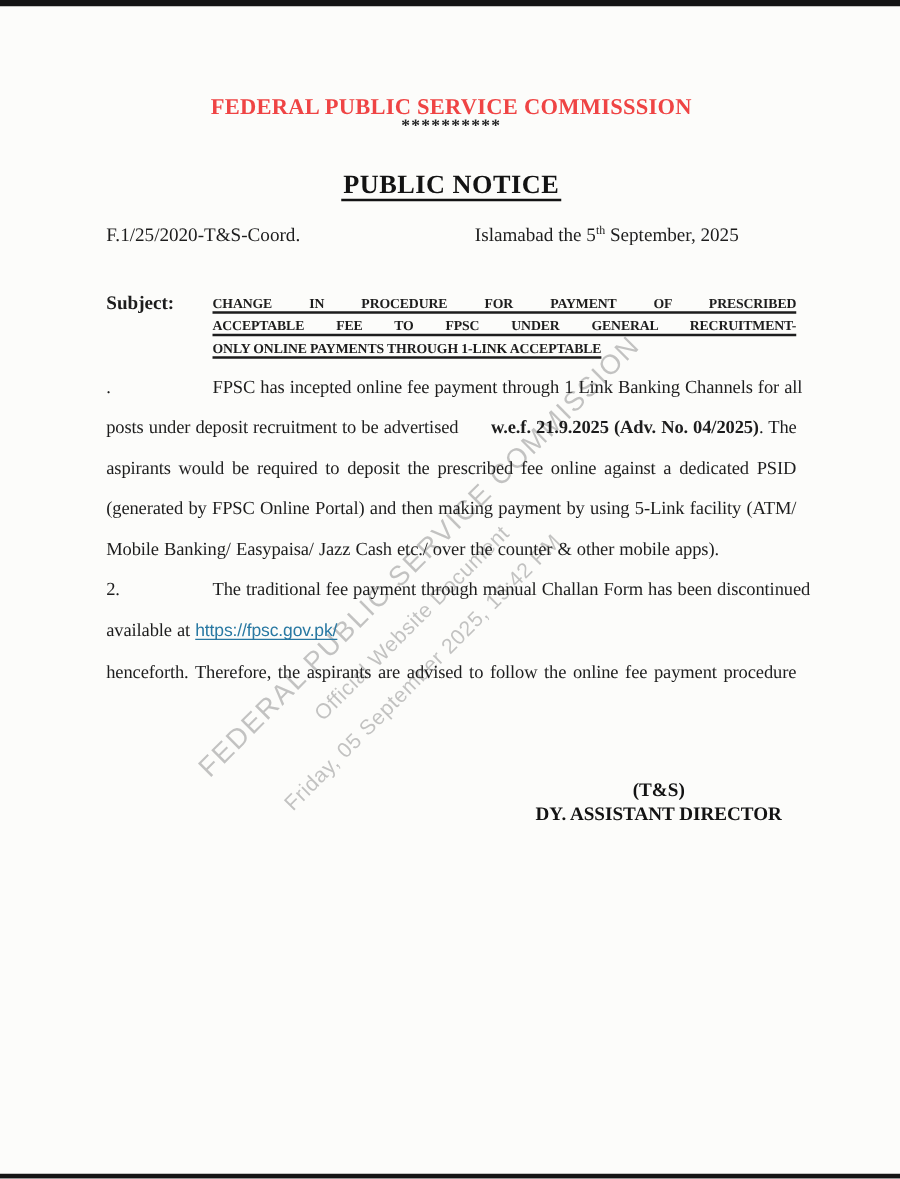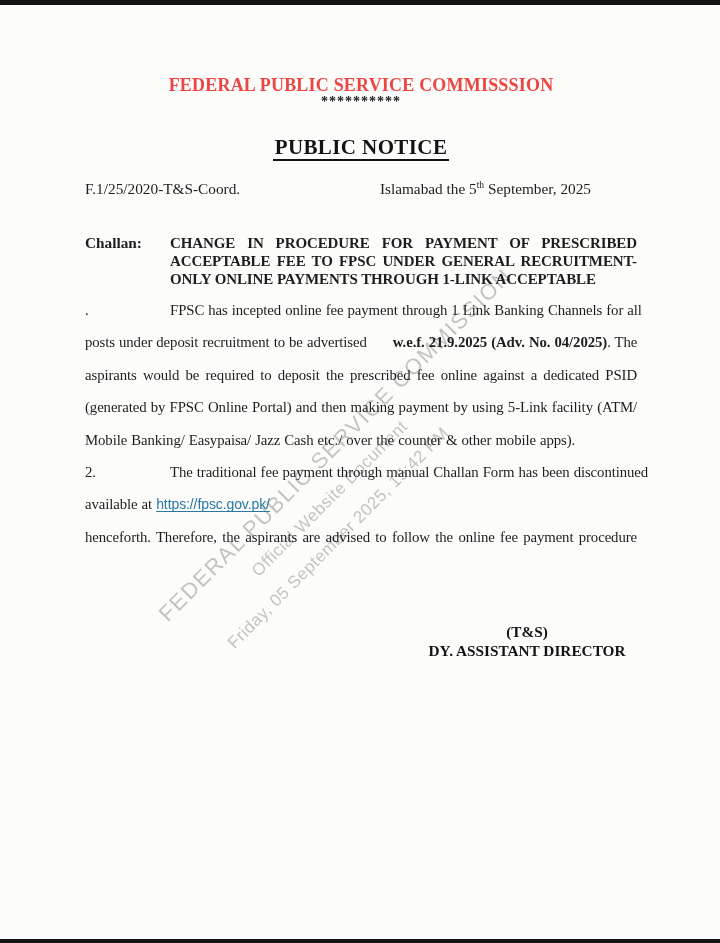--- a/index.html
+++ b/index.html
@@ -51,22 +51,23 @@
     display:flex;justify-content:space-between;align-items:center;
     font-size:15.3px;line-height:18px;
   }
   .refline .place-date{margin-right:46px;}
   .refline sup{font-size:9.5px;vertical-align:6px;line-height:0;}
 
   .subject-row{margin-top:36px;display:flex;}
   .subject-label{width:85px;flex:0 0 85px;font-weight:bold;font-size:15.3px;line-height:18px;}
   .subject-text{flex:1;min-width:0;}
   .subject-line{
-    font-weight:bold;font-size:15px;line-height:18px;
+    font-weight:bold;font-size:11px;line-height:18px;
     white-space:nowrap;
+    text-decoration:underline;
     text-decoration-thickness:1.8px;
     text-underline-offset:2.5px;
     letter-spacing:-.1px;
   }
   .subject-line.just{text-align:justify;text-align-last:justify;-moz-text-align-last:justify;}
 
   .bodytext{margin-top:6px;font-size:14.8px;letter-spacing:-.1px;word-spacing:.5px;}
   .body-line{
     position:relative;
     line-height:32.4px;
@@ -111,21 +112,21 @@
     <div class="notice-title-wrap">
       <h2 class="notice-title" style="margin:0;">PUBLIC NOTICE</h2>
     </div>
 
     <div class="refline">
       <span>F.1/25/2020-T&amp;S-Coord.</span>
       <span class="place-date"><span>Islamabad the 5</span><sup>th</sup><span> September, 2025</span></span>
     </div>
 
     <div class="subject-row">
-      <div class="subject-label">Challan:</div>
+      <div class="subject-label">Subject:</div>
       <div class="subject-text">
           <div class="subject-line just">CHANGE IN PROCEDURE FOR PAYMENT OF PRESCRIBED</div>
           <div class="subject-line just">ACCEPTABLE FEE TO FPSC UNDER GENERAL RECRUITMENT-</div>
           <div class="subject-line">ONLY ONLINE PAYMENTS THROUGH 1-LINK ACCEPTABLE</div>
         </div>
     </div>
 
     <div class="bodytext">
         <div class="body-line just indent"><span class="para-marker">.</span><span>FPSC has incepted online fee payment through 1 Link Banking Channels for all</span></div>
         <div class="body-line just"><span>posts under deposit recruitment to be advertised </span><span class="bold">w.e.f. 21.9.2025 (Adv. No. 04/2025)</span><span>. The</span></div>

